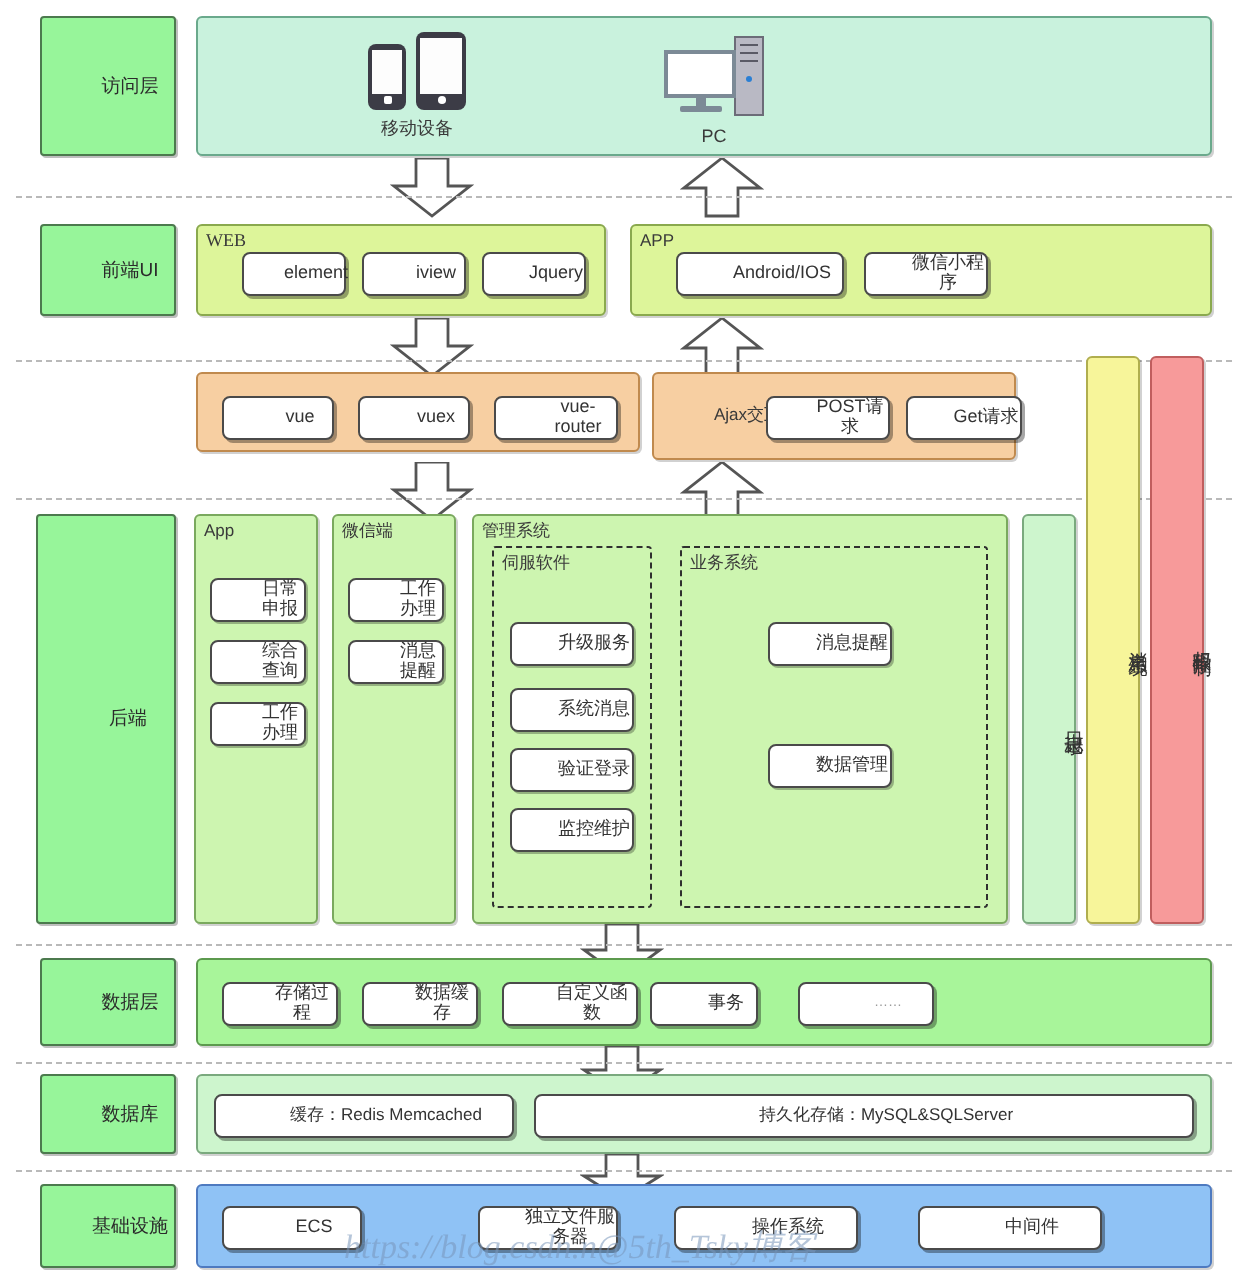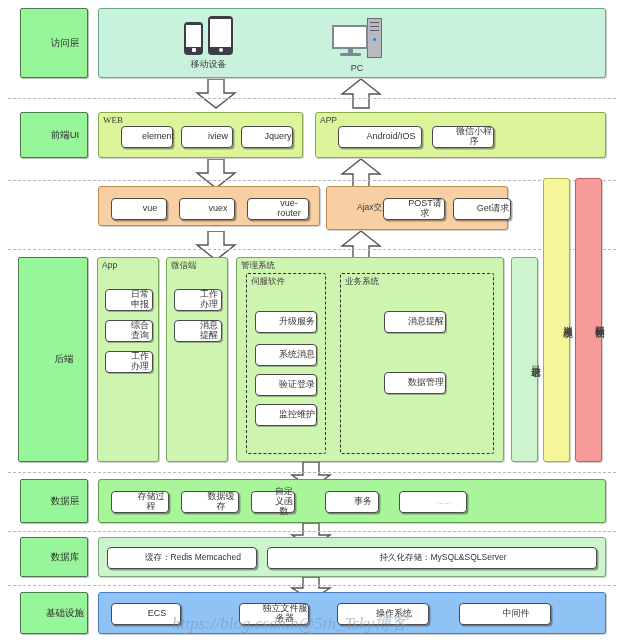--- a/index.html
+++ b/index.html
@@ -332,21 +332,21 @@
     <span>数据层</span>
   </div>
 
   <div class="abs panel panel-green" style="left:98px;top:479px;width:508px;height:44px;">
     <div class="abs chip" style="left:12px;top:11px;width:58px;height:22px;">
       <span>存储过程</span>
     </div>
     <div class="abs chip" style="left:82px;top:11px;width:58px;height:22px;">
       <span>数据缓存</span>
     </div>
-    <div class="abs chip" style="left:152px;top:11px;width:44px;height:22px;">
+    <div class="abs chip" style="left:152px;top:11px;width:68px;height:22px;">
       <span>自定义函数</span>
     </div>
     <div class="abs chip" style="left:226px;top:11px;width:54px;height:22px;">
       <span>事务</span>
     </div>
     <div class="abs chip" style="left:300px;top:11px;width:68px;height:22px;font-size:7px;color:#9a9a9a;">
       <span>……</span>
     </div>
   </div>
 

